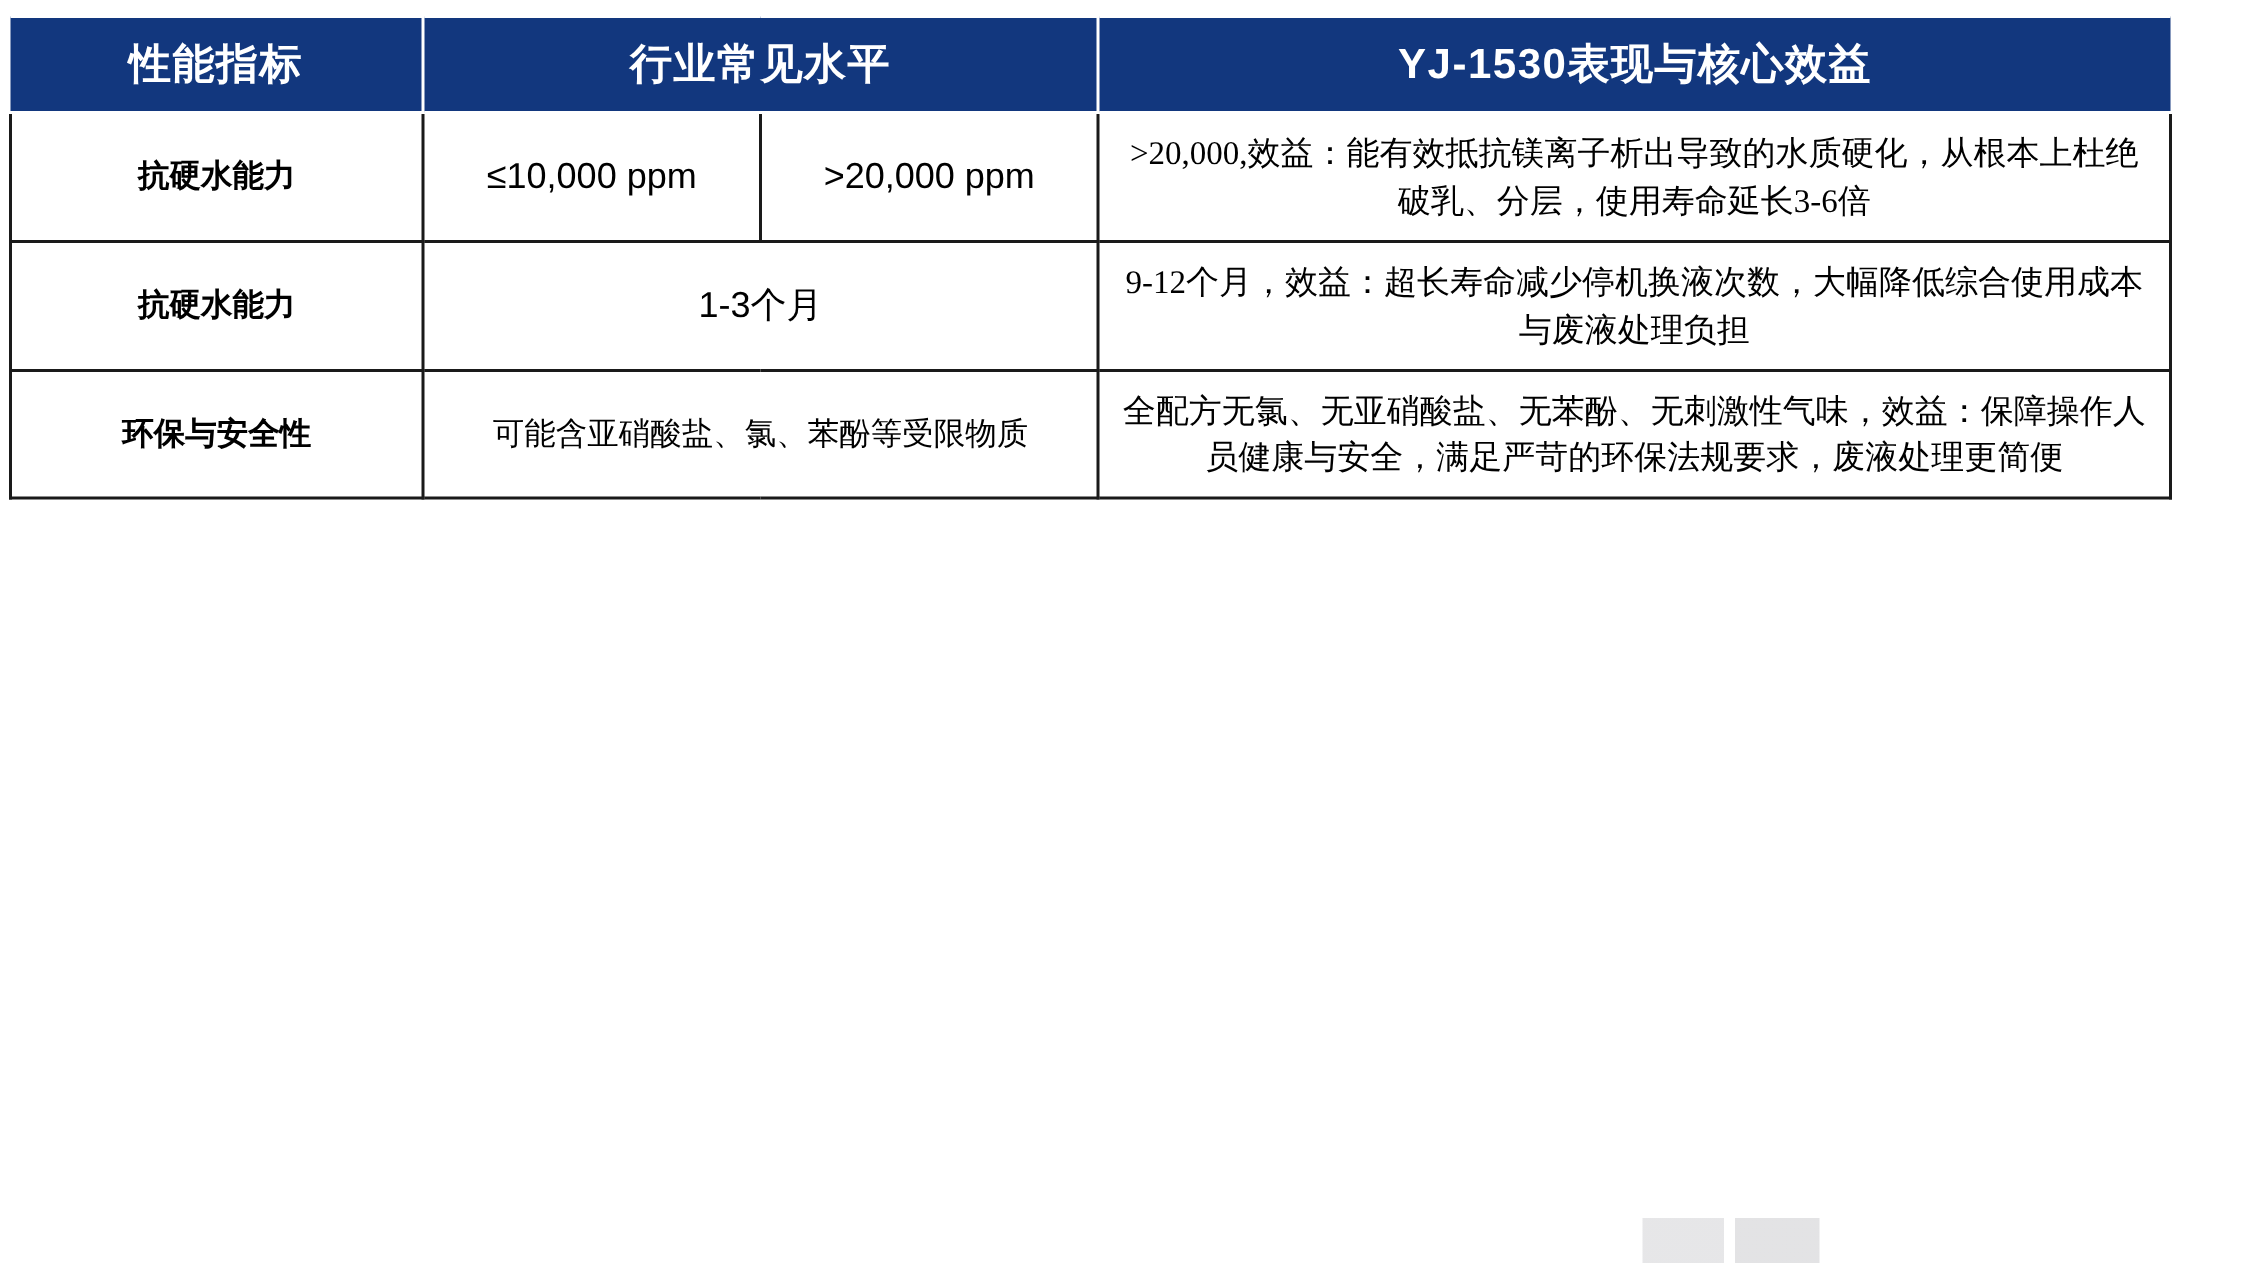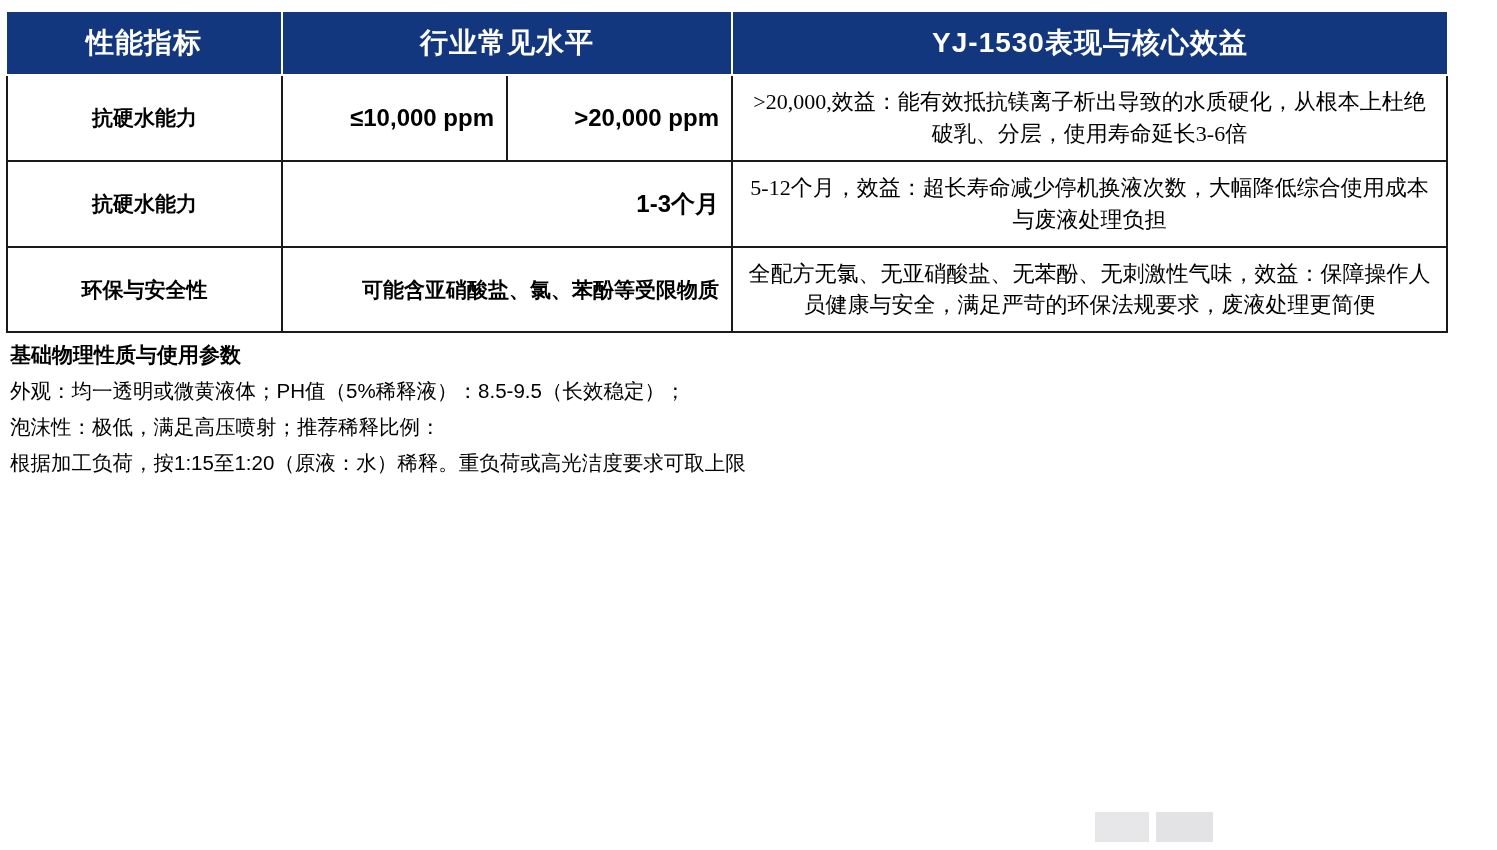--- a/index.html
+++ b/index.html
@@ -51,23 +51,22 @@
     padding: 10px 12px;
     font-size: 22px;
     line-height: 1.42;
   }
   td.label {
     text-align: center;
     font-weight: bold;
     font-size: 21px;
   }
   td.mid {
-    text-align: right;
+    text-align: center;
     font-size: 24px;
-    font-weight: bold;
   }
   td.mid.small {
     font-size: 21px;
     line-height: 1.4;
     margin-top: 35px;
   }
   td.benefit {
     text-align: center;
     font-size: 22px;
     line-height: 1.45;
@@ -123,35 +122,29 @@
         <td class="label">抗硬水能力</td>
         <td class="mid">≤10,000 ppm</td>
         <td class="mid">&gt;20,000 ppm</td>
         <td class="benefit">&gt;20,000,效益：能有效抵抗镁离子析出导致的水质硬化，从根本上杜绝破乳、分层，使用寿命延长3-6倍</td>
       </tr>
 
 
       <tr>
         <td class="label">抗硬水能力</td>
         <td class="mid" colspan="2">1-3个月</td>
-        <td class="benefit">5-12个月，效益：超长寿命减少停机换液次数，大幅降低综合使用成本与废液处理负担</td>
+        <td class="benefit">9-12个月，效益：超长寿命减少停机换液次数，大幅降低综合使用成本与废液处理负担</td>
       </tr>
 
       <tr>
         <td class="label">环保与安全性</td>
         <td class="mid small" colspan="2">可能含亚硝酸盐、氯、苯酚等受限物质</td>
         <td class="benefit">全配方无氯、无亚硝酸盐、无苯酚、无刺激性气味，效益：保障操作人员健康与安全，满足严苛的环保法规要求，废液处理更简便</td>
       </tr>
 
 
     </tbody>
   </table>
 
-  <div class="notes">
-    <div class="heading">基础物理性质与使用参数</div>
-    <div class="line">外观：均一透明或微黄液体；PH值（5%稀释液）：8.5-9.5（长效稳定）；</div>
-    <div class="line">泡沫性：极低，满足高压喷射；推荐稀释比例：</div>
-    <div class="line">根据加工负荷，按1:15至1:20（原液：水）稀释。重负荷或高光洁度要求可取上限</div>
-  </div>
 
   <div class="watermark"></div>
 
 </div>
 
 </body></html>

